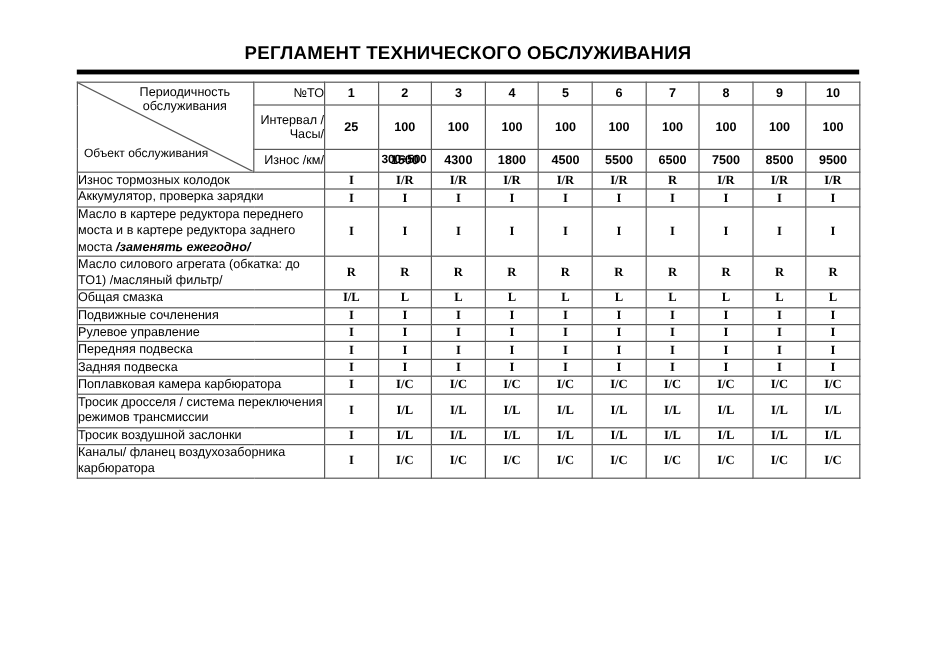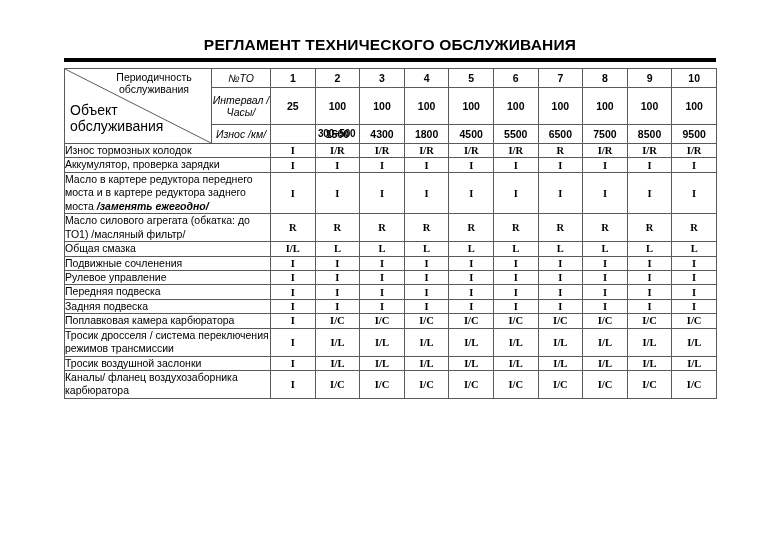--- a/index.html
+++ b/index.html
@@ -58,25 +58,24 @@
     font-size: 10.5px;
   }
 
   
   .col-obj   { width: 147px; }
   .col-lbl   { width: 59px; }
   .col-data  { width: 44.6px; }
 
   
   .hdr-lbl {
-    text-align: center;
+    text-align: right;
     font-size: 10.5px;
     line-height: 1.15;
     padding: 2px 2px;
-    font-style: italic;
   }
   .hdr-num {
     text-align: center;
     font-weight: bold;
     font-size: 11.5px;
     padding: 3px 1px;
   }
   .hdr-val {
     text-align: center;
     font-weight: bold;
@@ -117,21 +116,21 @@
     text-align: center;
     font-size: 10.5px;
     line-height: 1.18;
   }
   .corner-bot {
     position: absolute;
     left: 5px;
     bottom: 8px;
     width: 110px;
     text-align: left;
-    font-size: 14px;
+    font-size: 10px;
     line-height: 1.18;
   }
 
   
   .obj-cell {
     text-align: left;
     padding: 2px 3px 2px 5px;
     font-size: 10.5px;
     line-height: 1.28;
   }

